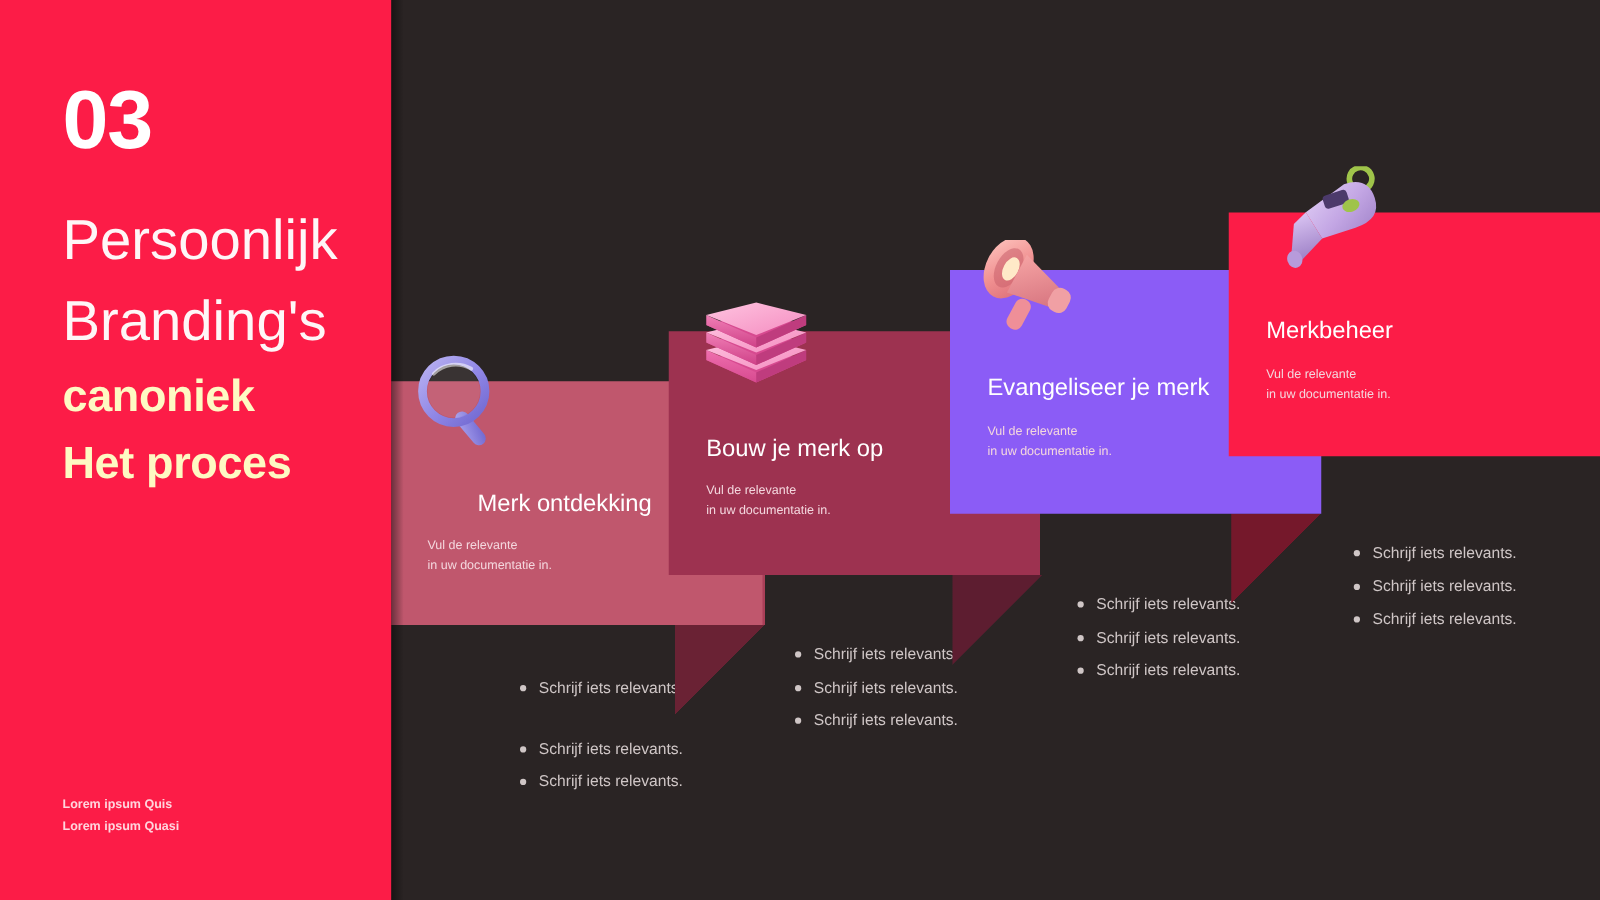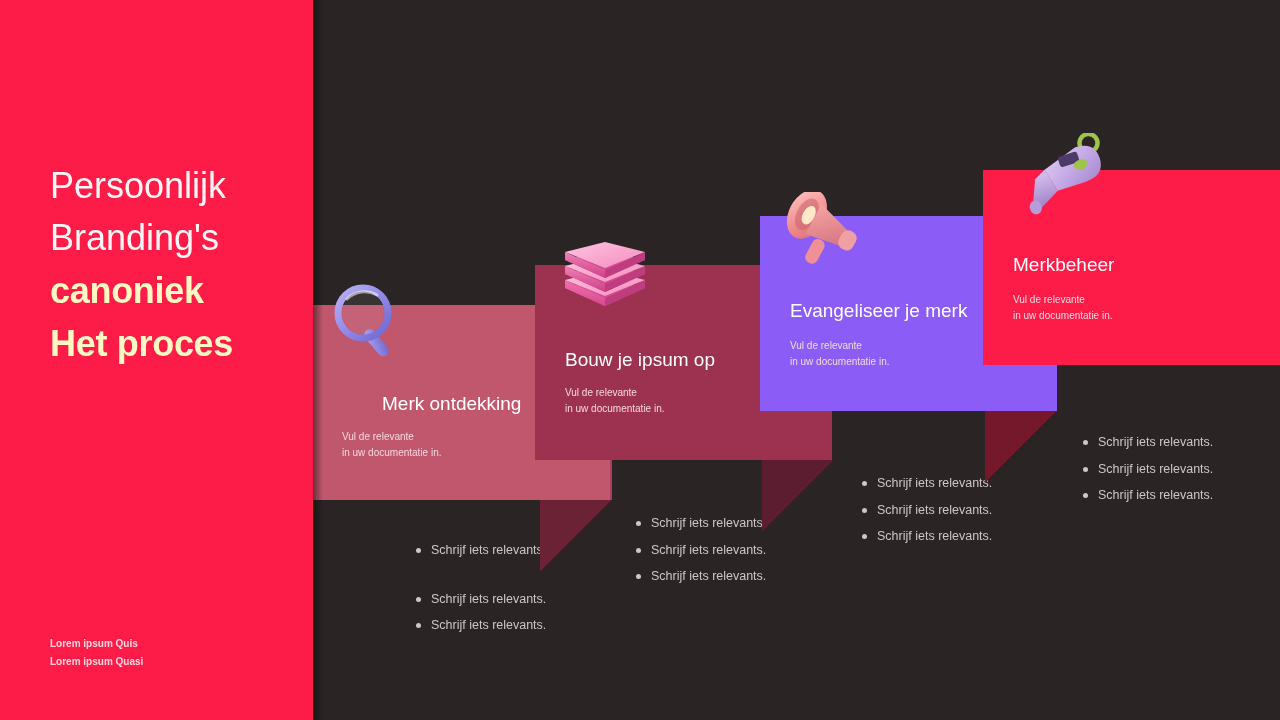--- a/index.html
+++ b/index.html
@@ -19,21 +19,21 @@
   #left-panel::after{
     content:""; position:absolute; right:-10px; top:0; width:10px; height:720px;
     background:linear-gradient(to right, rgba(0,0,0,.45), rgba(0,0,0,0));
   }
   .sec-num{
     position:absolute; left:50px; top:62px;
     font-size:66px; font-weight:bold; color:#fff; letter-spacing:-1px; line-height:1;
   }
   .title-block{ position:absolute; left:50px; top:160px; width:255px; }
   .t-light{
-    font-size:36px; font-weight:300; color:#fff; line-height:1.44;
+    font-size:45px; font-weight:300; color:#fff; line-height:1.44;
     letter-spacing:0px; opacity:.96;
   }
   .t-bold{
     font-size:36px; font-weight:bold; color:#fef9c3; line-height:1.48; letter-spacing:-.3px;
   }
   .footer-note{
     position:absolute; left:50px; bottom:50px;
     font-size:10px; line-height:1.75; color:#ffd5dd; font-weight:700;
   }
 
@@ -127,21 +127,21 @@
       <div class="card-title">Merk ontdekking</div>
       <div class="card-desc">
         <span>Vul de relevante</span><br>
         <span>in uw documentatie in.</span>
       </div>
     </div>
   </div>
 
   <div class="card" id="card-2">
     <div class="card-body">
-      <div class="card-title">Bouw je ipsum op</div>
+      <div class="card-title">Bouw je merk op</div>
       <div class="card-desc">
         <span>Vul de relevante</span><br>
         <span>in uw documentatie in.</span>
       </div>
     </div>
   </div>
 
   <div class="card" id="card-3">
     <div class="card-body">
       <div class="card-title">Evangeliseer je merk</div>
@@ -259,20 +259,21 @@
         <path d="M30 30 L66 18 Q86 18 86 36 Q86 54 64 54 L36 54 Z" fill="url(#gWh)"></path>
         <path d="M30 30 L36 54 L14 66 Q6 68 8 60 L18 36 Z" fill="url(#gWh2)"></path>
         <ellipse cx="10" cy="63" rx="6" ry="7" fill="#b79bdb"></ellipse>
         <rect x="46" y="22" width="20" height="11" rx="3" fill="#4c3a6b"></rect>
         <ellipse cx="66" cy="36" rx="7" ry="5" fill="#9fc44a"></ellipse>
       </g>
     </svg>
   </div>
 
   <div id="left-panel">
+    <div class="sec-num">03</div>
     <div class="title-block">
       <div class="t-light">Persoonlijk</div>
       <div class="t-light">Branding's</div>
       <div class="t-bold">canoniek</div>
       <div class="t-bold">Het proces</div>
     </div>
     <div class="footer-note">
       <div>Lorem ipsum Quis</div>
       <div>Lorem ipsum Quasi</div>
     </div>

